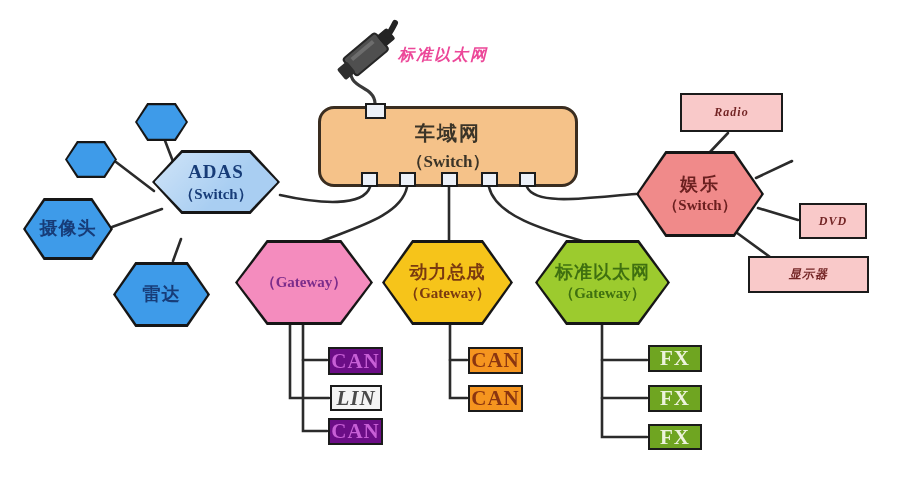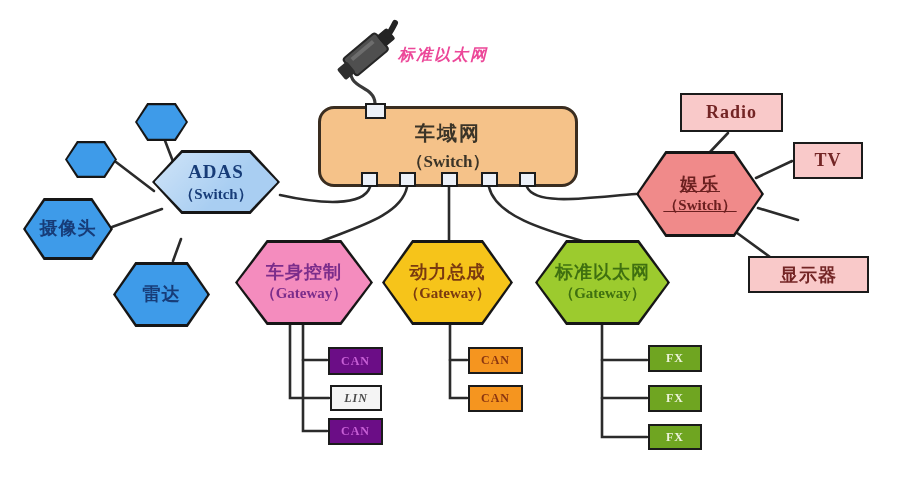--- a/index.html
+++ b/index.html
@@ -29,21 +29,21 @@
     clip-path:polygon(0 50%,23% 0,77% 0,100% 50%,77% 100%,23% 100%);}
   .hex .ht{position:absolute;inset:0;display:flex;flex-direction:column;align-items:center;
     justify-content:center;line-height:1.3;text-align:center;}
   #adas{left:152px;top:150px;width:128px;height:64px;}
   #adas .hf{background:var(--adas_fill);background-image:linear-gradient(135deg,rgba(255,255,255,.45),rgba(255,255,255,0) 60%);}
   #adas .ht{color:var(--blue_text);}
   #adas .t1{font-size:19px;letter-spacing:1px;}
   #adas .t2{font-size:15px;}
   #ent{left:636px;top:151px;width:128px;height:86px;}
   #ent .hf{background:var(--ent_fill);}
-  #ent .ht{color:var(--ent_text);text-decoration:underline;}
+  #ent .ht{color:var(--ent_text);}
   #ent .t1{font-size:18px;letter-spacing:2px;}
   #ent .t2{font-size:15px;}
   .gw .t1{font-size:18px;letter-spacing:1px;}
   .gw .t2{font-size:15px;}
   #gw-body{left:235px;top:240px;width:138px;height:85px;}
   #gw-body .hf{background:var(--body_fill);}
   #gw-body .ht{color:var(--body_text);}
   #gw-power{left:382px;top:240px;width:131px;height:85px;}
   #gw-power .hf{background:var(--power_fill);}
   #gw-power .ht{color:var(--power_text);}
@@ -53,26 +53,26 @@
   #hexA{left:135px;top:103px;width:53px;height:38px;}
   #hexB{left:65px;top:141px;width:52px;height:37px;}
   #hexA .hf,#hexB .hf,#camera .hf,#radar .hf{background:var(--blue_fill);}
   #hexA .hf,#hexB .hf{inset:2.2px;}
   #camera{left:23px;top:198px;width:90px;height:62px;}
   #camera .ht,#radar .ht{color:var(--blue_text);font-size:18px;letter-spacing:1px;}
   #radar{left:113px;top:262px;width:97px;height:65px;}
 
   
   .rbox{display:flex;align-items:center;justify-content:center;border:2.5px solid #1b1b1b;}
-  .media{background:var(--pink_box_fill);color:var(--pink_box_text);font-size:18px;letter-spacing:1px;}
+  .media{background:var(--pink_box_fill);color:var(--pink_box_text);font-size:12px;letter-spacing:1px;font-style:italic;}
   #radio{left:680px;top:93px;width:103px;height:39px;}
   #tv{left:793px;top:142px;width:70px;height:37px;}
   #dvd{left:799px;top:203px;width:68px;height:36px;}
   #display{left:748px;top:256px;width:121px;height:37px;}
-  .bus{font-size:12px;letter-spacing:1px;}
+  .bus{font-size:21px;letter-spacing:1px;}
   .bus-can-p{background:var(--can_purple_fill);color:var(--can_purple_text);}
   .bus-lin{background:var(--lin_fill);color:var(--lin_text);font-style:italic;}
   .bus-can-o{background:var(--can_orange_fill);color:var(--can_orange_text);}
   .bus-fx{background:var(--fx_fill);color:var(--fx_text);}
   #can1{left:328px;top:347px;width:55px;height:28px;}
   #lin{left:330px;top:385px;width:52px;height:26px;}
   #can2{left:328px;top:418px;width:55px;height:27px;}
   #pcan1{left:468px;top:347px;width:55px;height:27px;}
   #pcan2{left:468px;top:385px;width:55px;height:27px;}
   #fx1{left:648px;top:345px;width:54px;height:27px;}
@@ -172,28 +172,27 @@
 
   <div id="ent" class="hex">
     <div class="hb"></div>
       <div class="hf"></div>
     <div class="ht">
       <div class="t1">娱乐</div>
       <div class="t2">（Switch）</div>
     </div>
   </div>
   <div id="radio" class="node rbox media">Radio</div>
-  <div id="tv" class="node rbox media">TV</div>
+  <div id="dvd" class="node rbox media">DVD</div>
   <div id="display" class="node rbox media">显示器</div>
 
   <div id="gw-body" class="hex gw">
     <div class="hb"></div>
       <div class="hf"></div>
     <div class="ht">
-      <div class="t1">车身控制</div>
       <div class="t2">（Gateway）</div>
     </div>
   </div>
   <div id="gw-power" class="hex gw">
     <div class="hb"></div>
       <div class="hf"></div>
     <div class="ht">
       <div class="t1">动力总成</div>
       <div class="t2">（Gateway）</div>
     </div>

